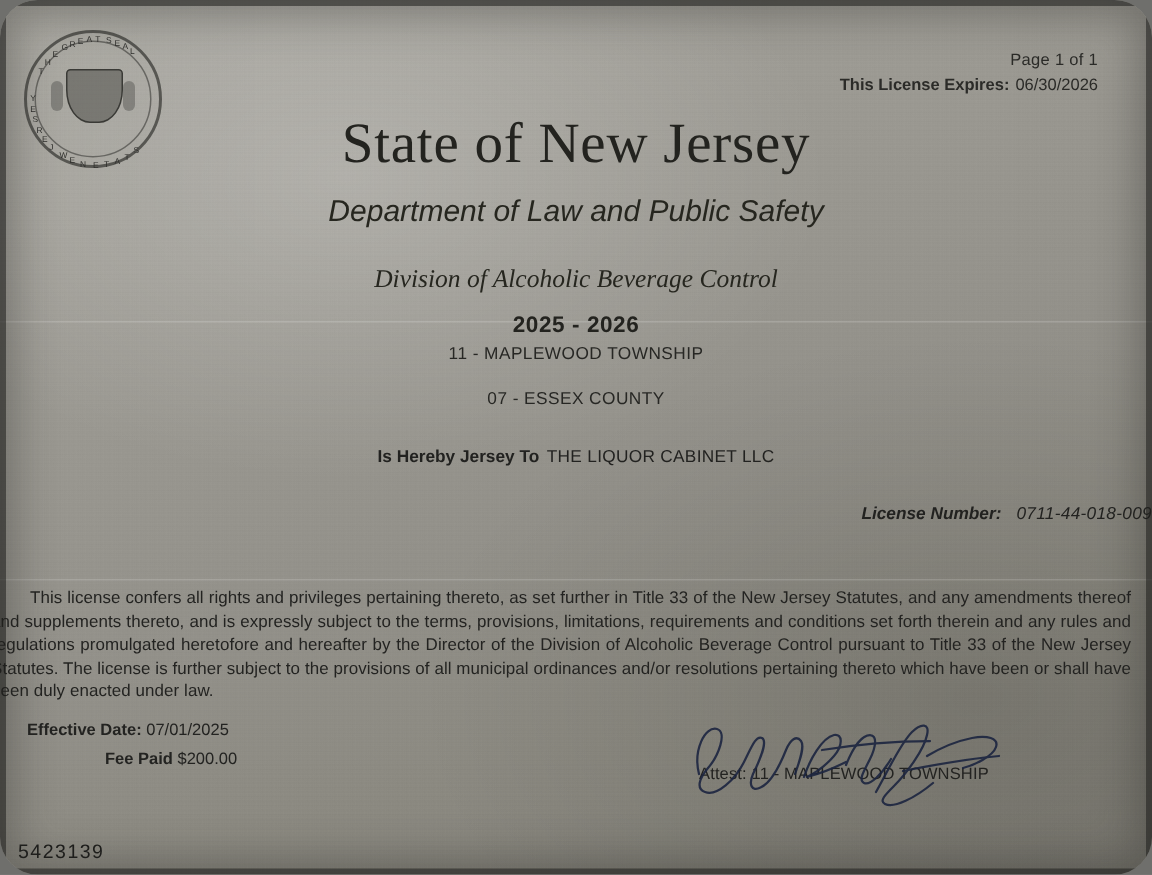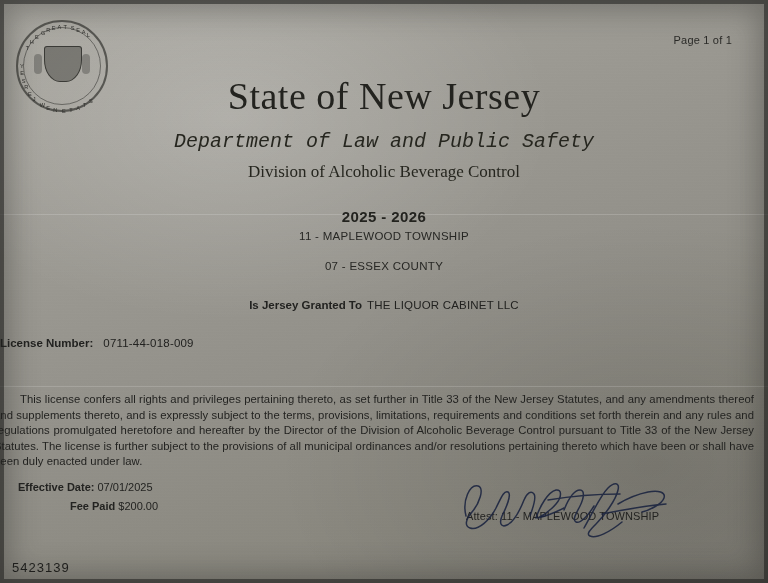--- a/index.html
+++ b/index.html
@@ -8,20 +8,21 @@
     background: #6f6f6c;
   }
   #page {
     position: relative;
     width: 768px;
     height: 583px;
     overflow: hidden;
     background: #8e8d88;
     font-family: "Liberation Serif", serif;
     color: #20201e;
+    border-radius: 25px;
   }
   
   #paper {
     position: absolute;
     left: 0; top: 0;
     width: 768px;
     height: 583px;
     background:
       radial-gradient(ellipse 60% 50% at 30% 20%, rgba(255,255,255,0.20), rgba(255,255,255,0) 70%),
       radial-gradient(ellipse 70% 60% at 85% 80%, rgba(0,0,0,0.12), rgba(0,0,0,0) 70%),
@@ -120,30 +121,31 @@
     text-align: center;
     font-family: "Liberation Serif", serif;
     font-size: 38px;
     color: #23231f;
     letter-spacing: 0.5px;
     white-space: normal;
   }
   #dept {
     left: 0; right: 0; top: 130px;
     text-align: center;
-    font-family: Liberation Mono, monospace;
+    font-family: Liberation Sans, sans-serif;
     font-style: italic;
     font-size: 20px;
     color: #26261f;
     white-space: normal;
   }
   #division {
-    left: 0; right: 0; top: 162px;
+    left: 0; right: 0; top: 176px;
     text-align: center;
     font-family: "Liberation Serif", serif;
+    font-style: italic;
     font-size: 17px;
     color: #26261f;
     white-space: normal;
   }
   #years {
     left: 0; right: 0; top: 196px;
     text-align: center;
     font-family: "Liberation Sans", sans-serif;
     font-weight: bold;
     font-size: 15px;
@@ -203,22 +205,23 @@
   }
   #granted-row .val {
     font-family: "Liberation Sans", sans-serif;
     font-size: 11.5px;
     color: #222220;
     margin-left: 5px;
     letter-spacing: 0.2px;
   }
   #license-row {
     left: 0; right: 0; top: 333px;
-    text-align: left;
-    white-space: normal;
+    text-align: right;
+    white-space: normal;
+    font-style: italic;
   }
   #license-row .lbl {
     font-family: "Liberation Sans", sans-serif;
     font-weight: bold;
     font-size: 11.5px;
     color: #222220;
   }
   #license-row .val {
     font-family: "Liberation Sans", sans-serif;
     font-size: 11.5px;
@@ -327,30 +330,33 @@
       <span style="transform: rotate(224deg) translate(0,-42px) rotate(-224deg);">J</span>
       <span style="transform: rotate(234deg) translate(0,-42px) rotate(-234deg);">E</span>
       <span style="transform: rotate(244deg) translate(0,-42px) rotate(-244deg);">R</span>
       <span style="transform: rotate(254deg) translate(0,-42px) rotate(-254deg);">S</span>
       <span style="transform: rotate(264deg) translate(0,-42px) rotate(-264deg);">E</span>
       <span style="transform: rotate(274deg) translate(0,-42px) rotate(-274deg);">Y</span>
     </div>
   </div>
 
   <div class="txt" id="page-of">Page 1 of 1</div>
+  <div class="txt" id="expires-line">
+    <b>This License Expires:</b><span id="expires-date">06/30/2026</span>
+  </div>
 
   <div class="txt" id="title">State of New Jersey</div>
   <div class="txt" id="dept">Department of Law and Public Safety</div>
   <div class="txt" id="division">Division of Alcoholic Beverage Control</div>
   <div class="txt" id="years">2025 - 2026</div>
   <div class="txt" id="municipality">11 - MAPLEWOOD TOWNSHIP</div>
   <div class="txt" id="county">07 - ESSEX COUNTY</div>
 
   <div class="txt" id="granted-row">
-    <span class="lbl">Is Jersey Granted To</span><span class="val">THE LIQUOR CABINET LLC</span>
+    <span class="lbl">Is Hereby Jersey To</span><span class="val">THE LIQUOR CABINET LLC</span>
   </div>
   <div class="txt" id="license-row">
     <span class="lbl">License Number:</span><span class="val">0711-44-018-009</span>
   </div>
 
   <div id="body-par"><span class="indent"></span><span>This license confers all rights and privileges pertaining thereto, as set further in Title 33 of the New Jersey Statutes, and any amendments thereof and supplements thereto, and is expressly subject to the terms, provisions, limitations, requirements and conditions set forth therein and any rules and regulations promulgated heretofore and hereafter by the Director of the Division of Alcoholic Beverage Control pursuant to Title 33 of the New Jersey Statutes. The license is further subject to the provisions of all municipal ordinances and/or resolutions pertaining thereto which have been or shall have been duly enacted under law.</span></div>
 
   <div class="txt" id="eff-date">
     <span class="lbl">Effective Date:</span>
     <span>07/01/2025</span>

